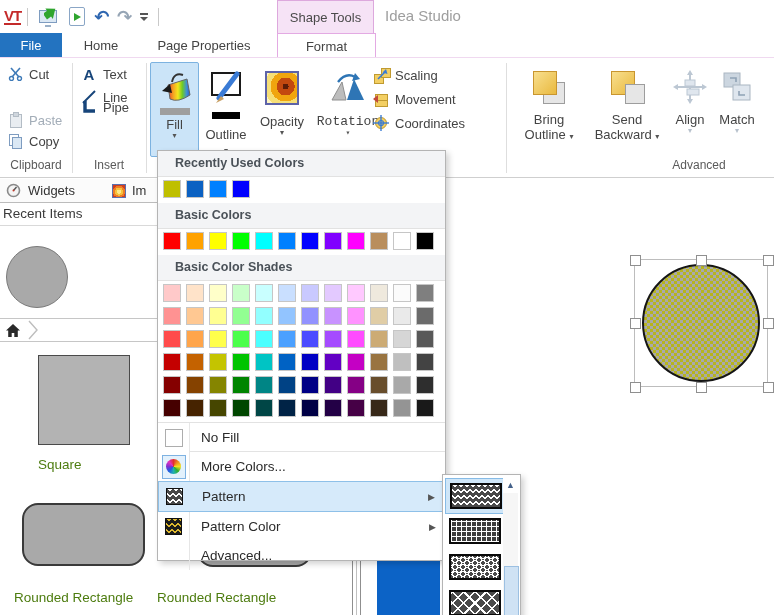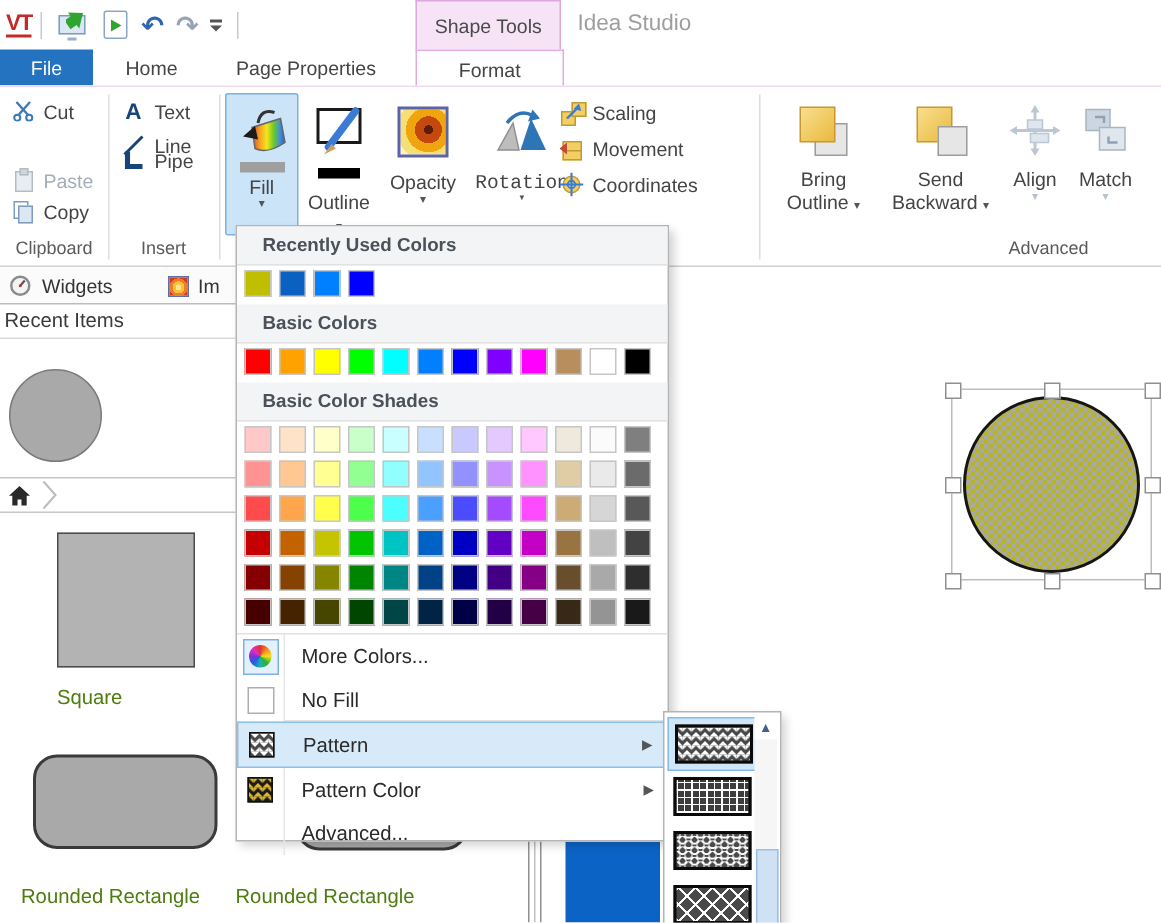--- a/index.html
+++ b/index.html
@@ -537,32 +537,32 @@
           <div class="swatch" style="background: rgb(55, 40, 24);"></div>
           <div class="swatch" style="background: rgb(148, 148, 148);"></div>
           <div class="swatch" style="background: rgb(25, 25, 25);"></div>
         </div>
       </div>
 
     <div id="menu-items">
       <div id="icon-col-line"></div>
       <div class="mi">
         <span class="ic-cell">
+            <span class="no-fill-ic"></span>
+          </span>
+        <span class="mi-label">No Fill</span>
+        <span class="mi-sep"></span>
+      </div>
+      <div class="mi">
+        <span class="ic-cell">
             <span class="wheel-box">
               <span class="wheel"></span>
             </span>
           </span>
         <span class="mi-label">More Colors...</span>
-      </div>
-      <div class="mi">
-        <span class="ic-cell">
-            <span class="no-fill-ic"></span>
-          </span>
-        <span class="mi-label">No Fill</span>
-        <span class="mi-sep"></span>
       </div>
       <div class="mi mi-hl">
         <span class="ic-cell">
             <span class="pat-ic zig-w"></span>
           </span>
         <span class="mi-label">Pattern</span>
         <span class="sub-arrow">▶</span>
       </div>
       <div class="mi">
         <span class="ic-cell">

